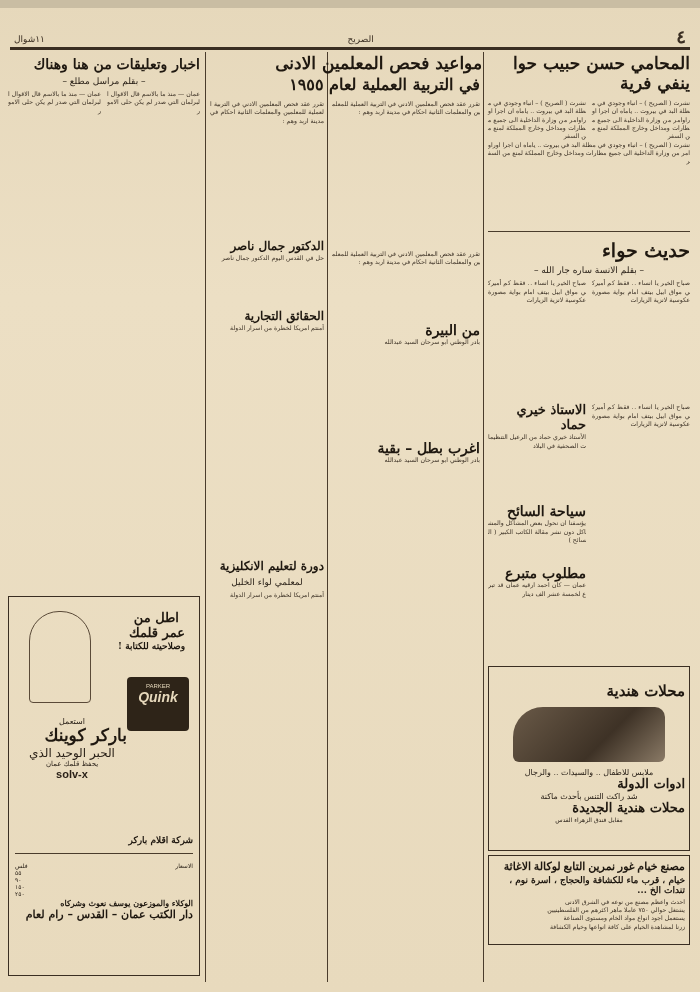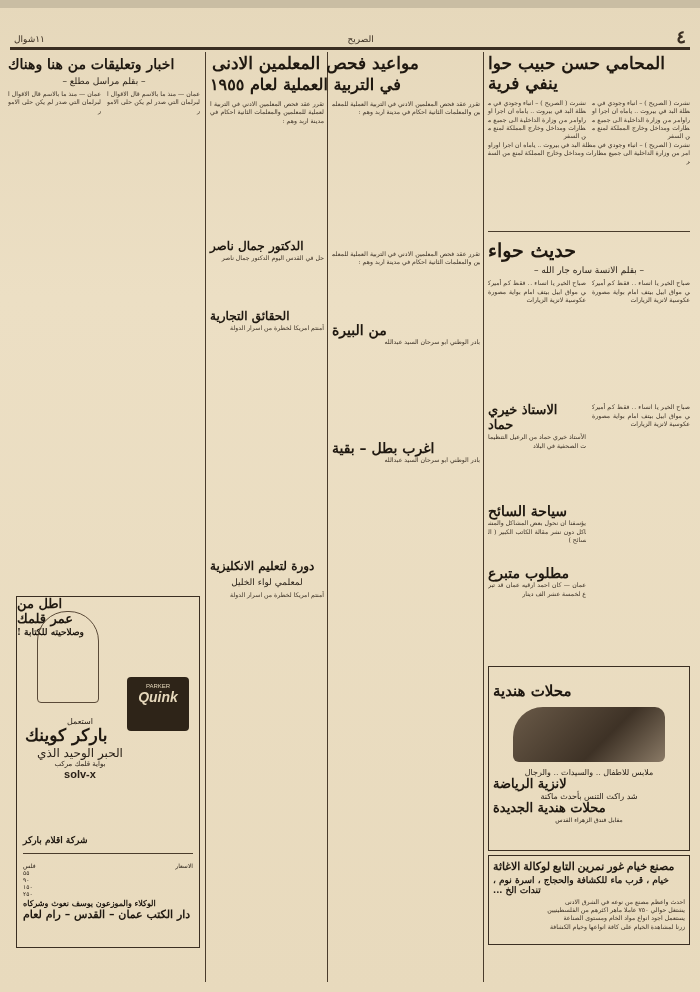--- a/index.html
+++ b/index.html
@@ -4,21 +4,21 @@
 <style>
   html,body{margin:0;padding:0;}
   body{width:700px;height:992px;background:#e9dcc0;font-family:"DejaVu Serif",serif;color:#2a2118;overflow:hidden;position:relative;}
   .page{position:absolute;left:0;top:0;width:700px;height:992px;background:linear-gradient(180deg,#e6d8bb 0%,#ecdfc4 30%,#e8dabd 100%);}
   .topband{position:absolute;left:0;top:0;width:700px;height:8px;background:#c9bda3;}
   .masthead{position:absolute;left:14px;right:14px;top:28px;height:16px;display:flex;justify-content:space-between;align-items:flex-end;direction:rtl;font-size:9px;color:#3a2e22;}
   .masthead .pnum{font-size:18px;font-weight:bold;line-height:14px;}
   .rule{position:absolute;left:10px;right:10px;top:47px;height:3px;background:#3a2e22;}
   .col{position:absolute;top:52px;direction:rtl;text-align:right;}
   .vline{position:absolute;top:52px;width:1px;background:#4a3c2c;}
-  .hd{font-weight:bold;color:#1f1810;text-align:left;line-height:1.15;}
+  .hd{font-weight:bold;color:#1f1810;text-align:right;line-height:1.15;}
   .by{font-size:9px;text-align:center;margin:4px 0;}
   .txt{font-size:6.2px;line-height:8.3px;color:#3b3024;text-align:justify;word-break:break-all;}
   .sub2{display:flex;gap:6px;}
   .sub2 > div{flex:1;}
   .box{border:1px solid #3a2e22;}
   .sep{height:1px;background:#4a3c2c;margin:4px 0;}
 </style>
 </head>
 <body>
 
@@ -59,21 +59,21 @@
         <div class="txt" style="height:36px;overflow:hidden;">يؤسفنا ان نحول بعض المشاكل والمشاكل دون نشر مقالة الكاتب الكبير ( السائح )</div>
         <div class="hd" style="font-size:14px;margin-top:10px;">مطلوب متبرع</div>
         <div class="txt" style="height:70px;overflow:hidden;">عمان — كان احمد ارقيه عمان قد تبرع لخمسة عشر الف دينار</div>
       </div>
     </div>
 
     <div class="box" style="margin-top:8px;height:175px;padding:4px;text-align:center;">
       <div class="hd" style="font-size:15px;margin-top:12px;">محلات هندية</div>
       <div style="height:55px;margin:6px 20px;background:linear-gradient(135deg,#6a5a48,#3e3226 60%,#8a7a66);border-radius:30px 10px 6px 6px;"></div>
       <div style="font-size:8px;">ملابس للاطفال .. والسيدات .. والرجال</div>
-      <div class="hd" style="font-size:13px;">لانزية الرياضة</div>
+      <div class="hd" style="font-size:13px;">ادوات الدولة</div>
       <div style="font-size:8px;">شد راكت التنس بأحدث ماكنة</div>
       <div class="hd" style="font-size:13px;">محلات هندية الجديدة</div>
       <div style="font-size:6px;">مقابل فندق الزهراء القدس</div>
     </div>
 
     <div class="box" style="margin-top:4px;height:80px;padding:4px;">
       <div class="hd" style="font-size:11px;font-family:Liberation Serif, serif;">مصنع خيام غور نمرين التابع لوكالة الاغاثة</div>
       <div class="hd" style="font-size:9px;margin:2px 0;">خيام ، قرب ماء للكشافة والحجاج ، اسرة نوم ، تندات الخ ...</div>
       <div class="txt">احدث واعظم مصنع من نوعه في الشرق الادنى</div>
       <div class="txt">يشتغل حوالي ٧٥٠ عاملا ماهر اكثرهم من الفلسطينيين</div>
@@ -113,34 +113,34 @@
   <div class="col" style="left:140px;width:62px;"></div>
 
   <div class="col" style="left:8px;width:192px;">
     <div class="hd" style="font-size:14px;margin-top:4px;">اخبار وتعليقات من هنا وهناك</div>
     <div class="by">– بقلم مراسل مطلع –</div>
     <div class="sub2">
       <div class="txt" style="height:500px;overflow:hidden;">عمان — منذ ما بالاسم قال الاقوال البرلمان التي صدر لم يكن حلى الامور</div>
       <div class="txt" style="height:500px;overflow:hidden;">عمان — منذ ما بالاسم قال الاقوال البرلمان التي صدر لم يكن حلى الامور</div>
     </div>
 
-    <div class="box" style="margin-top:6px;height:350px;padding:0;position:relative;margin-left:8px;">
+    <div class="box" style="margin-top:6px;height:350px;padding:14px;position:relative;">
       <div style="position:absolute;left:20px;top:14px;width:60px;height:90px;border:1px solid #5a4a38;border-radius:30px 30px 4px 4px;"></div>
       <div class="hd" style="font-size:13px;margin-right:6px;">اطل من</div>
       <div class="hd" style="font-size:13px;">عمر قلمك</div>
       <div class="hd" style="font-size:9px;">وصلاحيته للكتابة !</div>
       <div style="position:absolute;right:10px;top:80px;width:62px;height:54px;background:#2e2418;border-radius:4px;color:#e6d8bb;text-align:center;font-family:'Liberation Sans',sans-serif;">
         <div style="font-size:6px;margin-top:6px;">PARKER</div>
         <div style="font-size:14px;font-weight:bold;font-style:italic;">Quink</div>
       </div>
       <div style="position:absolute;left:8px;top:120px;width:110px;text-align:center;">
         <div style="font-size:8px;">استعمل</div>
         <div class="hd" style="font-size:17px;">باركر كوينك</div>
         <div style="font-size:12px;">الحبر الوحيد الذي</div>
-        <div style="font-size:7px;">بواية قلمك مركب</div>
+        <div style="font-size:7px;">يحفظ قلمك عمان</div>
         <div style="font-family:'Liberation Sans',sans-serif;font-weight:bold;font-size:11px;direction:ltr;">solv-x</div>
       </div>
       <div style="position:absolute;left:6px;right:6px;top:238px;text-align:center;">
         <div class="hd" style="font-size:9px;">شركة اقلام باركر</div>
         <div style="height:1px;background:#4a3c2c;margin:8px 0;"></div>
         <div style="display:flex;justify-content:space-between;font-size:6px;">
           <span>الاسعار</span>
           <span>فلس</span>
         </div>
         <div style="font-size:6px;text-align:left;">

